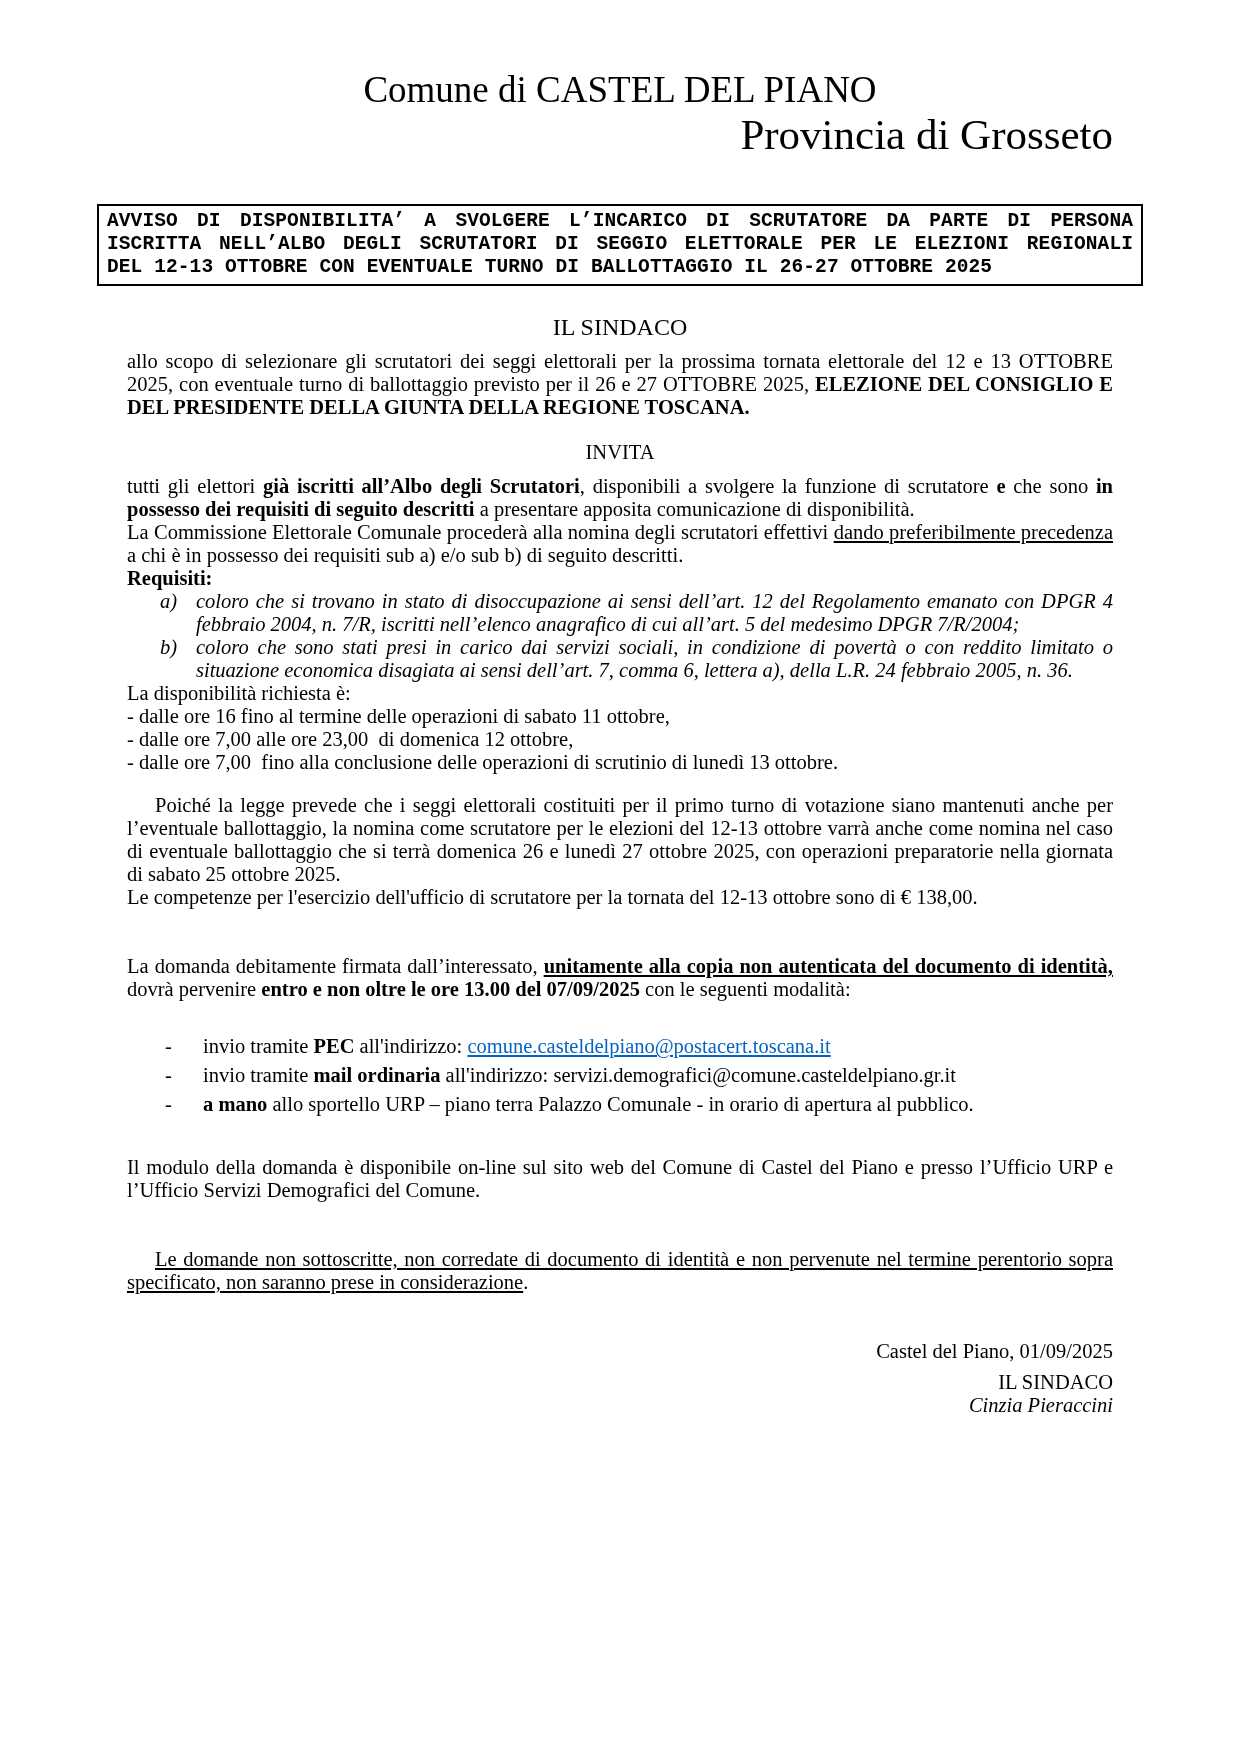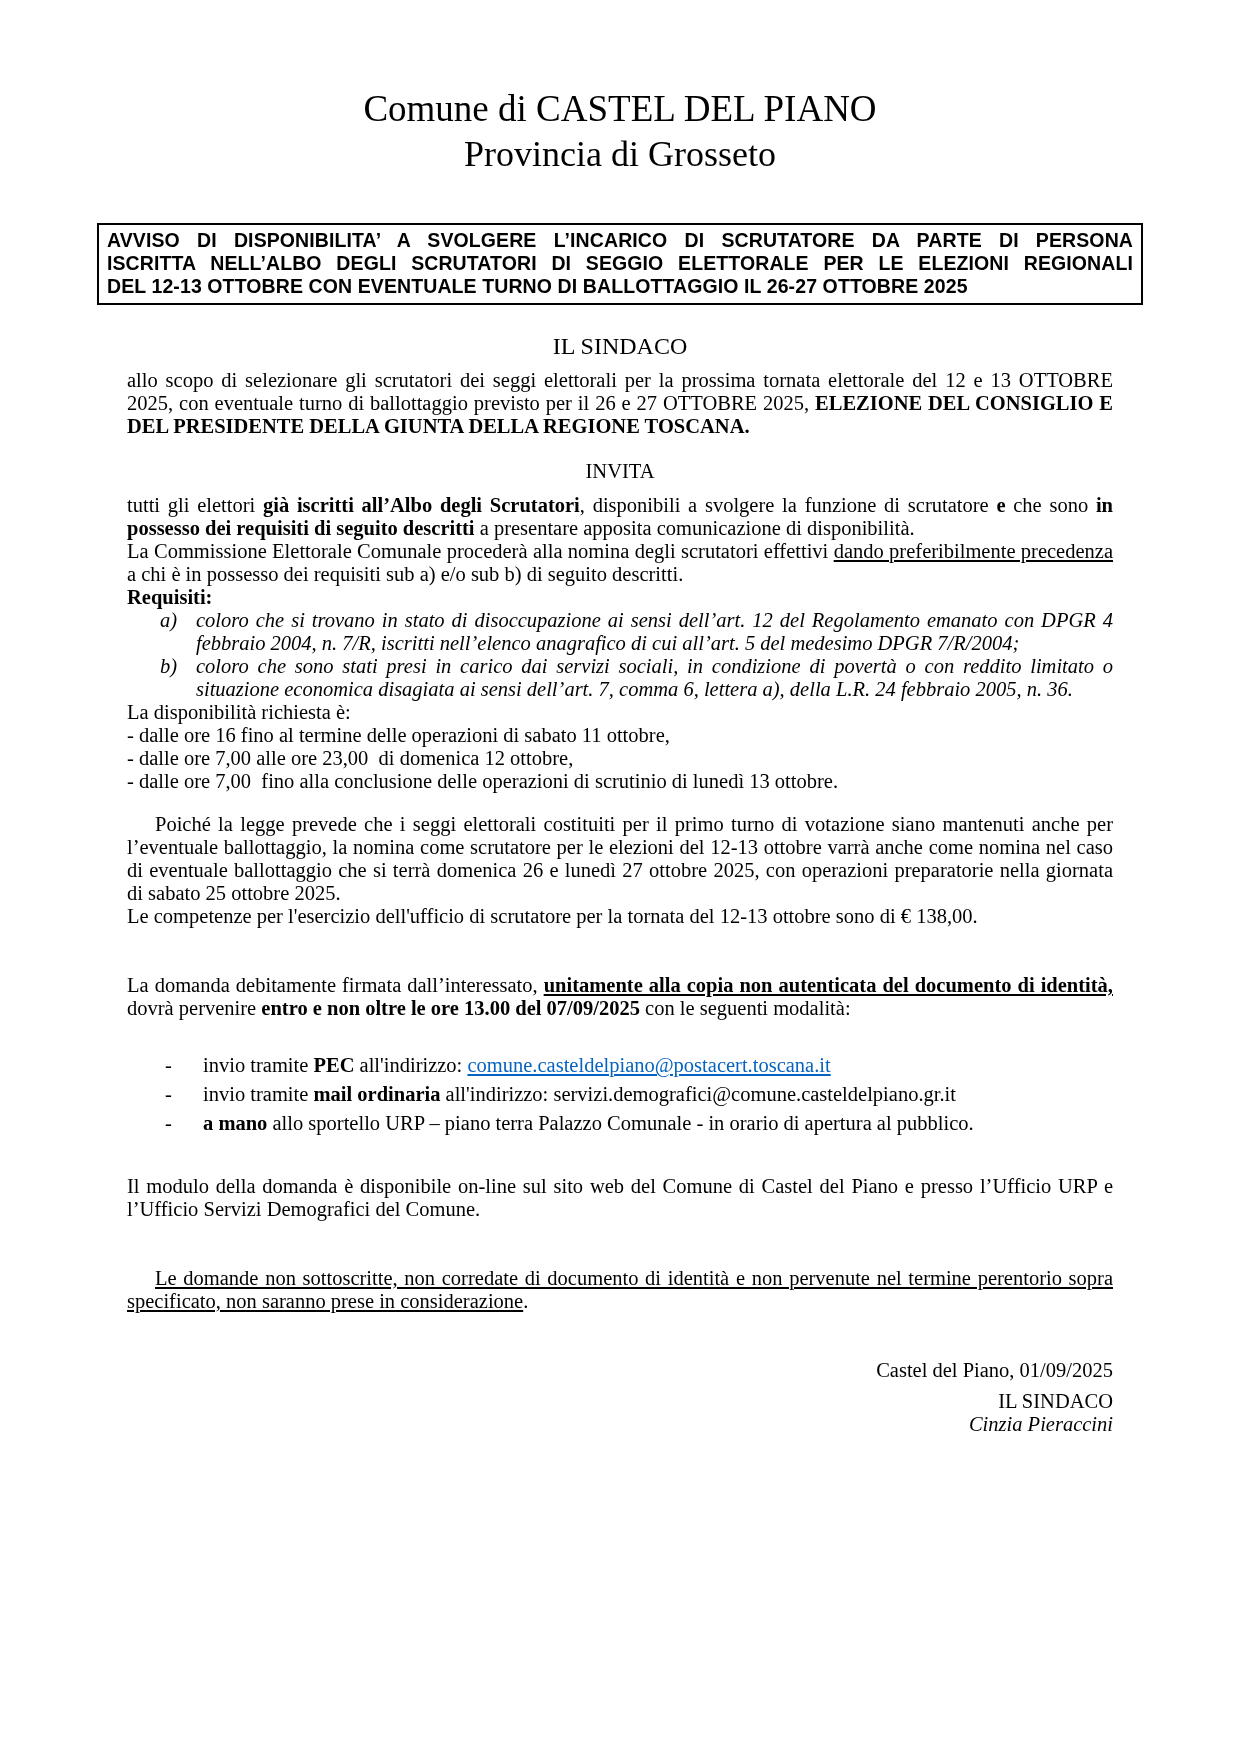--- a/index.html
+++ b/index.html
@@ -1,34 +1,34 @@
 <!DOCTYPE html>
 <html style="--link-color: #0563C1;"><head>
 <meta charset="utf-8">
 <style>
   html, body { margin:0; padding:0; background:#ffffff; }
   .page {
     width:1240px; height:1668px; margin:0 auto; background:#ffffff;
-    box-sizing:border-box; padding:85px 127px 0 127px;
+    box-sizing:border-box; padding:66px 127px 0 127px;
     font-family:"Liberation Serif", serif; color:#000000;
     overflow:hidden; position:relative;
   }
   header { text-align:center; }
   .title    { font-size:37px; line-height:48px; white-space:nowrap; }
-  .subtitle { font-size:36px; line-height:42px; white-space:nowrap; }
+  .subtitle { font-size:43px; line-height:42px; white-space:nowrap;text-align:right; }
 
   .notice-box {
     margin:48px -30px 0 -30px;
     border:2px solid #000000;
     padding:4px 8px 5px 8px;
     font-family:"Liberation Sans", sans-serif;
     font-weight:bold; font-size:19.5px; line-height:23px;
     letter-spacing:0.1px;
   }
-  .box-line { text-align:justify; text-align-last:justify; }
+  .box-line { text-align:justify; text-align-last:justify;font-family:Liberation Mono, monospace; }
   .box-line:last-child { text-align-last:left; }
 
   main { font-size:20.5px; line-height:23px; }
   .para { text-align:justify; }
   .b { font-weight:bold; }
   .u { text-decoration:underline; }
   .i { font-style:italic; }
   a.link { color:var(--link-color,#0563C1); text-decoration:underline; cursor:pointer; }
 
   

